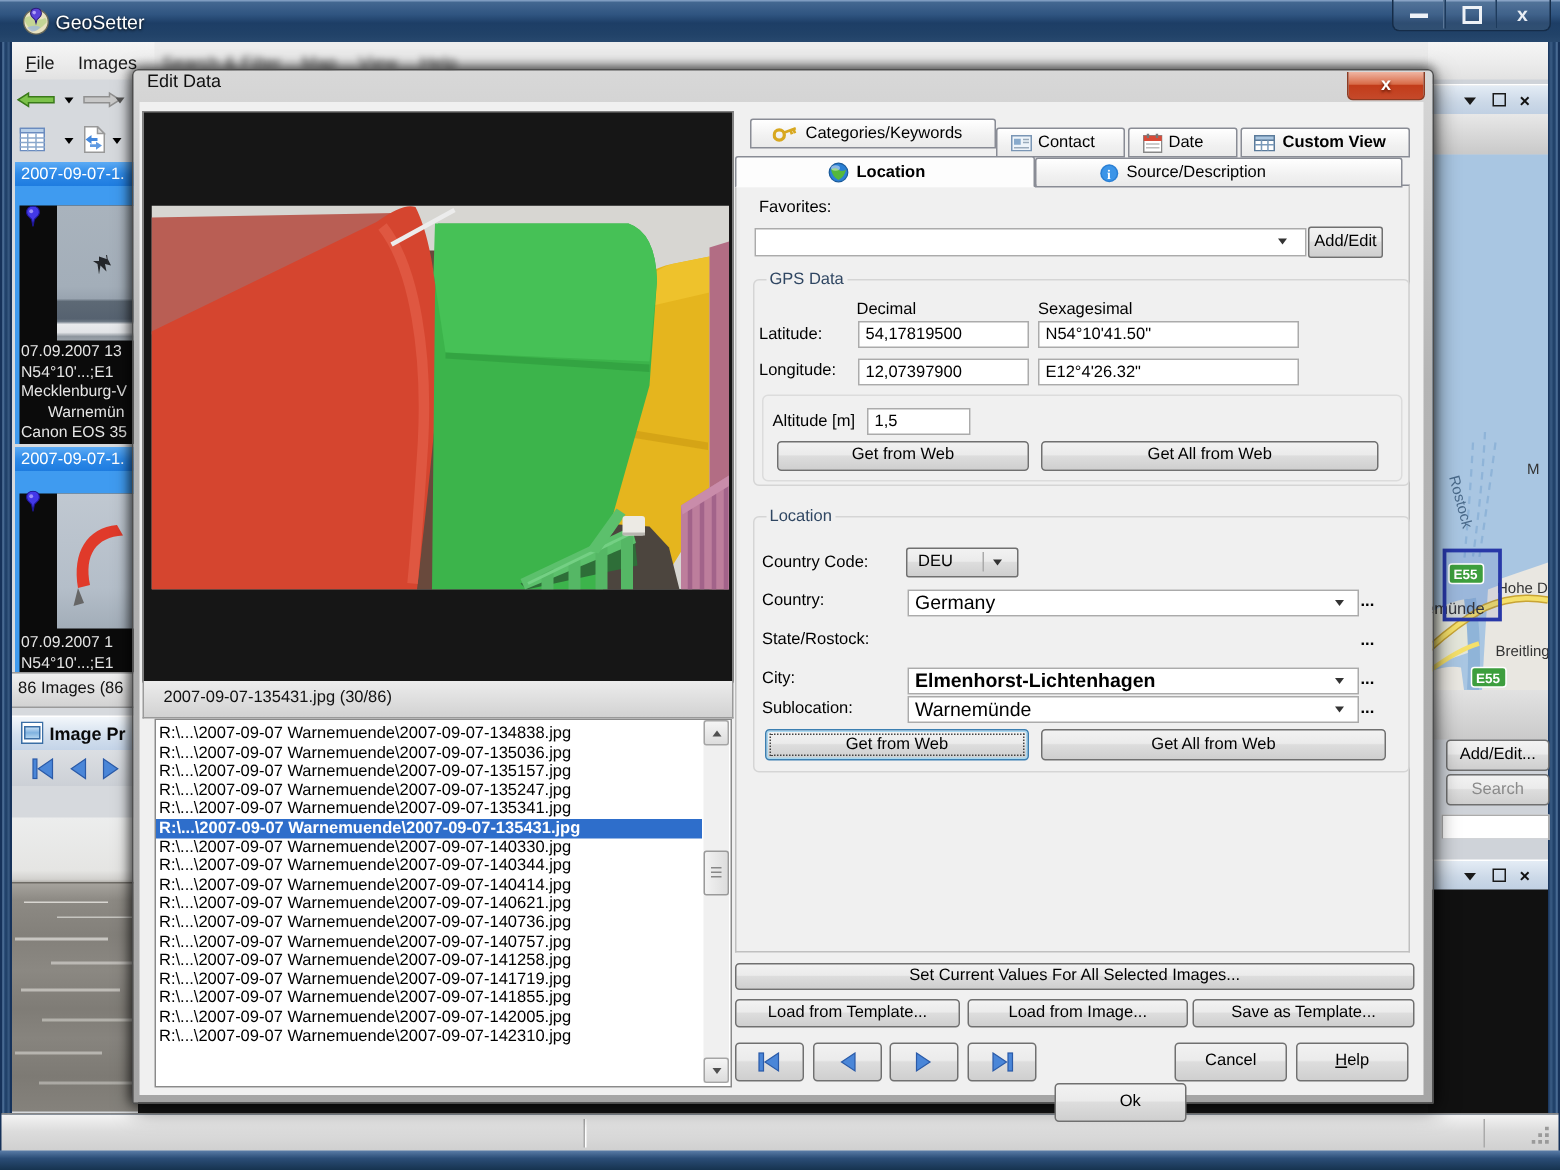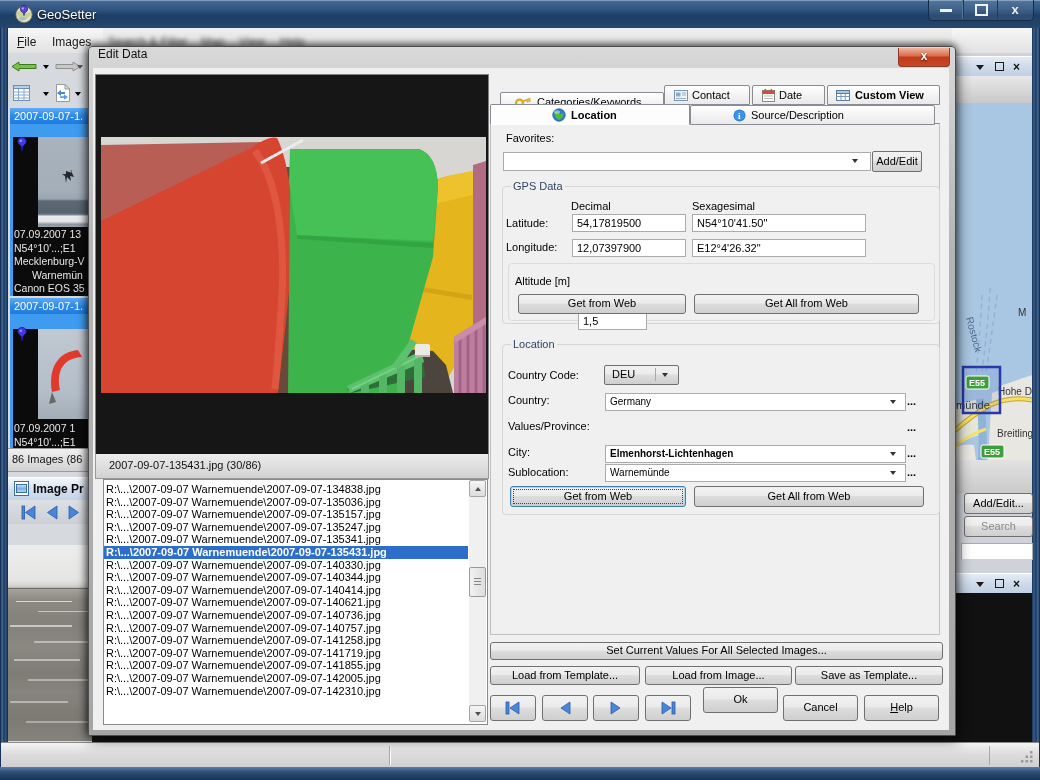--- a/index.html
+++ b/index.html
@@ -53,21 +53,21 @@
   color:#fff;text-align:center;font-weight:bold;font-size:12px;line-height:17px;
   text-shadow:0 1px 2px #5a1505;}
 #dlgbody{left:4px;top:21px;width:856px;height:662px;background:#f0f0f0;}
 
 .field{background:#fff;border:1px solid #ababab;font-size:11px;color:#000;}
 .btn{background:linear-gradient(#f2f2f2,#ebebeb 45%,#dddddd 50%,#cfcfcf);
   border:1px solid #707070;border-radius:3px;font-size:11px;color:#000;text-align:center;}
 .gbox{border:1px solid #d5d5d5;border-radius:4px;}
 .glabel{background:#f0f0f0;padding:0 2px;font-size:11px;color:#2f4662;}
 .lbl{font-size:11px;color:#000;}
-.combo{background:#fff;border:1px solid #ababab;font-size:10px;}
+.combo{background:#fff;border:1px solid #ababab;font-size:13px;}
 .cmbarw{width:0;height:0;border-left:3.5px solid transparent;border-right:3.5px solid transparent;border-top:4px solid #333;}
 
 .tab{background:linear-gradient(#ffffff,#f1f1f1 60%,#eaeaea);border:1px solid #898c95;
   border-radius:2px 2px 0 0;font-size:11px;color:#000;}
 .listrow{font-size:11px;color:#000;height:12.6px;line-height:12.6px;white-space:nowrap;overflow:hidden;}
 </style>
 </head>
 <body>
 <div id="root">
 
@@ -355,21 +355,21 @@
           <div class="abs" style="left:4px;top:16px;width:7px;height:1px;background:#888;"></div>
         </div>
         <div class="abs" style="left:0;top:225px;width:17px;height:17px;background:linear-gradient(#f5f5f5,#ddd);border:1px solid #a5a5a5;border-radius:2px;box-sizing:border-box;">
           <div class="abs" style="left:5px;top:6px;width:0;height:0;border-left:3.5px solid transparent;border-right:3.5px solid transparent;border-top:4.5px solid #505050;"></div>
         </div>
       </div>
     </div>
 
     <div class="abs" style="left:397px;top:55px;width:448px;height:510px;border:1px solid #c0c0c0;border-top:1px solid #898c95;background:#f0f0f0;"></div>
 
-    <div class="tab abs" style="left:407px;top:24px;width:162px;height:18px;">
+    <div class="tab abs" style="left:407px;top:11px;width:162px;height:18px;">
       <svg class="abs" style="left:14px;top:3px;" width="17" height="12" viewBox="0 0 17 12">
         <circle cx="4.5" cy="7" r="3.4" fill="none" stroke="#d8a820" stroke-width="2.2"></circle>
         <path d="M7.5,5.5 L15.5,2.5 M12,3.8 L13,6.5 M14,3.1 L15,5.8" stroke="#d8a820" stroke-width="1.8"></path>
       </svg>
       <span class="abs txt" style="left:36px;top:3px;">Categories/Keywords</span>
     </div>
     <div class="tab abs" style="left:571px;top:17px;width:84px;height:18px;">
       <svg class="abs" style="left:9px;top:4px;" width="14" height="11" viewBox="0 0 14 11">
         <rect x="0.5" y="0.5" width="13" height="10" fill="#eef4fa" stroke="#7a96b5"></rect>
         <rect x="2" y="2.5" width="4.5" height="4" fill="#88aacc"></rect>
@@ -424,37 +424,37 @@
     <div class="lbl abs txt" style="left:478px;top:132px;">Decimal</div>
     <div class="lbl abs txt" style="left:599px;top:132px;">Sexagesimal</div>
     <div class="lbl abs txt" style="left:413px;top:149px;">Latitude:</div>
     <div class="field abs" style="left:479px;top:146px;width:108px;height:16px;line-height:16px;padding-left:4px;">54,17819500</div>
     <div class="field abs" style="left:599px;top:146px;width:168px;height:16px;line-height:16px;padding-left:4px;">N54°10'41.50"</div>
     <div class="lbl abs txt" style="left:413px;top:173px;">Longitude:</div>
     <div class="field abs" style="left:479px;top:171px;width:108px;height:16px;line-height:16px;padding-left:4px;">12,07397900</div>
     <div class="field abs" style="left:599px;top:171px;width:168px;height:16px;line-height:16px;padding-left:4px;">E12°4'26.32"</div>
     <div class="gbox abs" style="left:415px;top:195px;width:425px;height:56px;border-color:#dcdcdc;"></div>
     <div class="lbl abs txt" style="left:422px;top:207px;">Altitude [m]</div>
-    <div class="field abs" style="left:485px;top:204px;width:63px;height:16px;line-height:16px;padding-left:4px;margin-top:40px;">1,5</div>
+    <div class="field abs" style="left:485px;top:204px;width:63px;height:16px;line-height:16px;padding-left:4px;">1,5</div>
     <div class="btn abs" style="left:425px;top:226px;width:166px;height:18px;line-height:17px;">Get from Web</div>
     <div class="btn abs" style="left:601px;top:226px;width:223px;height:18px;line-height:17px;">Get All from Web</div>
 
     <div class="gbox abs" style="left:409px;top:276px;width:436px;height:169px;"></div>
     <div class="glabel abs txt" style="left:418px;top:270px;">Location</div>
     <div class="lbl abs txt" style="left:415px;top:301px;">Country Code:</div>
     <div class="btn abs" style="left:511px;top:297px;width:73px;height:18px;border-radius:2px;">
       <span class="abs txt" style="left:7px;top:2px;">DEU</span>
       <div class="cmbarw abs" style="left:57px;top:7px;"></div>
       <div class="abs" style="left:50px;top:2px;width:1px;height:13px;background:#aaa;"></div>
     </div>
     <div class="lbl abs txt" style="left:415px;top:326px;">Country:</div>
     <div class="combo abs" style="left:512px;top:325px;width:299px;height:16px;line-height:15px;"><span style="padding-left:4px;">Germany</span>
       <div class="cmbarw abs" style="left:284px;top:6px;"></div></div>
     <div class="lbl abs txt" style="left:814px;top:327px;font-weight:bold;">...</div>
-    <div class="lbl abs txt" style="left:415px;top:352px;">Values/Province:</div>
+    <div class="lbl abs txt" style="left:415px;top:352px;">State/Rostock:</div>
     <div class="lbl abs txt" style="left:814px;top:353px;font-weight:bold;">...</div>
     <div class="lbl abs txt" style="left:415px;top:378px;">City:</div>
     <div class="combo abs" style="left:512px;top:377px;width:299px;height:16px;line-height:15px;font-weight:bold;"><span style="padding-left:4px;">Elmenhorst-Lichtenhagen</span>
       <div class="cmbarw abs" style="left:284px;top:6px;"></div></div>
     <div class="lbl abs txt" style="left:814px;top:379px;font-weight:bold;">...</div>
     <div class="lbl abs txt" style="left:415px;top:398px;">Sublocation:</div>
     <div class="combo abs" style="left:512px;top:396px;width:299px;height:16px;line-height:15px;"><span style="padding-left:4px;">Warnemünde</span>
       <div class="cmbarw abs" style="left:284px;top:6px;"></div></div>
     <div class="lbl abs txt" style="left:814px;top:398px;font-weight:bold;">...</div>
     <div class="btn abs" style="left:417px;top:418px;width:174px;height:19px;line-height:18px;border-color:#3c7fb1;box-shadow:0 0 0 1px #a8d8f0 inset;outline:1px dotted #444;outline-offset:-4px;">Get from Web</div>
@@ -479,19 +479,19 @@
       <svg class="abs" style="left:16px;top:5px;" width="12" height="14" viewBox="0 0 12 14">
         <path d="M1,1 L10,7 L1,13Z" fill="#4a86d8" stroke="#2a5aa8" stroke-width="0.8"></path>
       </svg>
     </div>
     <div class="btn abs" style="left:552px;top:627px;width:44px;height:24px;">
       <svg class="abs" style="left:14px;top:5px;" width="16" height="14" viewBox="0 0 16 14">
         <path d="M2,1 L11,7 L2,13Z" fill="#4a86d8" stroke="#2a5aa8" stroke-width="0.8"></path>
         <rect x="12" y="1" width="3" height="12" fill="#4a86d8" stroke="#2a5aa8" stroke-width="0.8"></rect>
       </svg>
     </div>
-    <div class="btn abs" style="left:610px;top:619px;width:73px;height:24px;line-height:23px;">Ok</div>
+    <div class="btn abs" style="left:610px;top:654px;width:73px;height:24px;line-height:23px;padding-left:13px;">Ok</div>
     <div class="btn abs" style="left:690px;top:627px;width:73px;height:24px;line-height:23px;">Cancel</div>
     <div class="btn abs" style="left:771px;top:627px;width:73px;height:24px;line-height:23px;"><u>H</u>elp</div>
   </div>
 </div>
 
 </div>
 
 </body></html>

